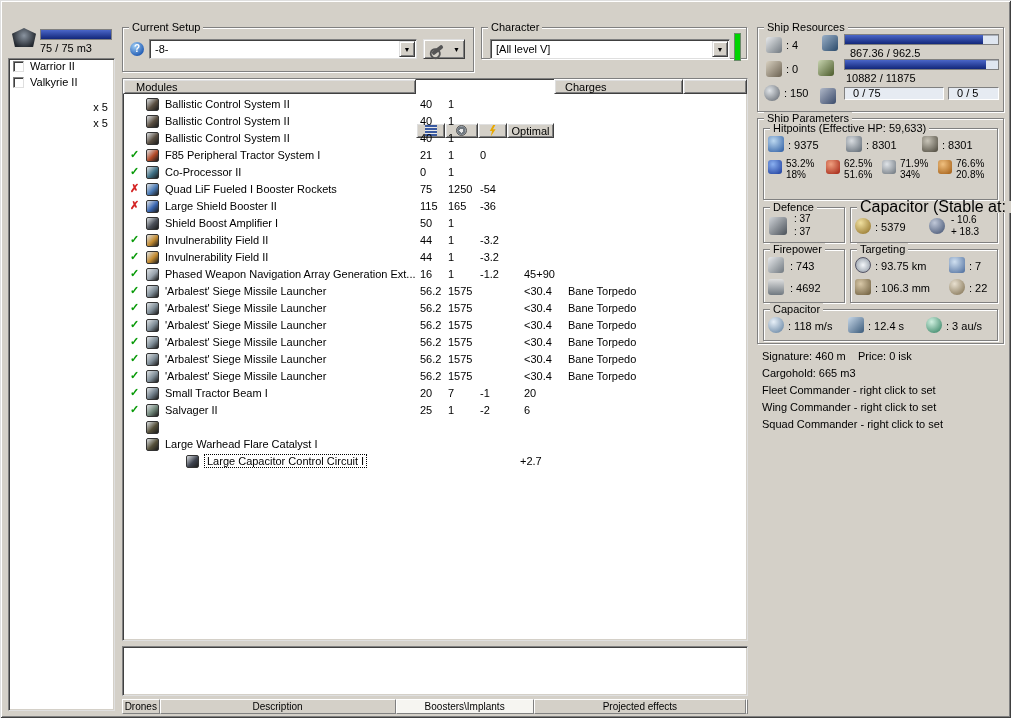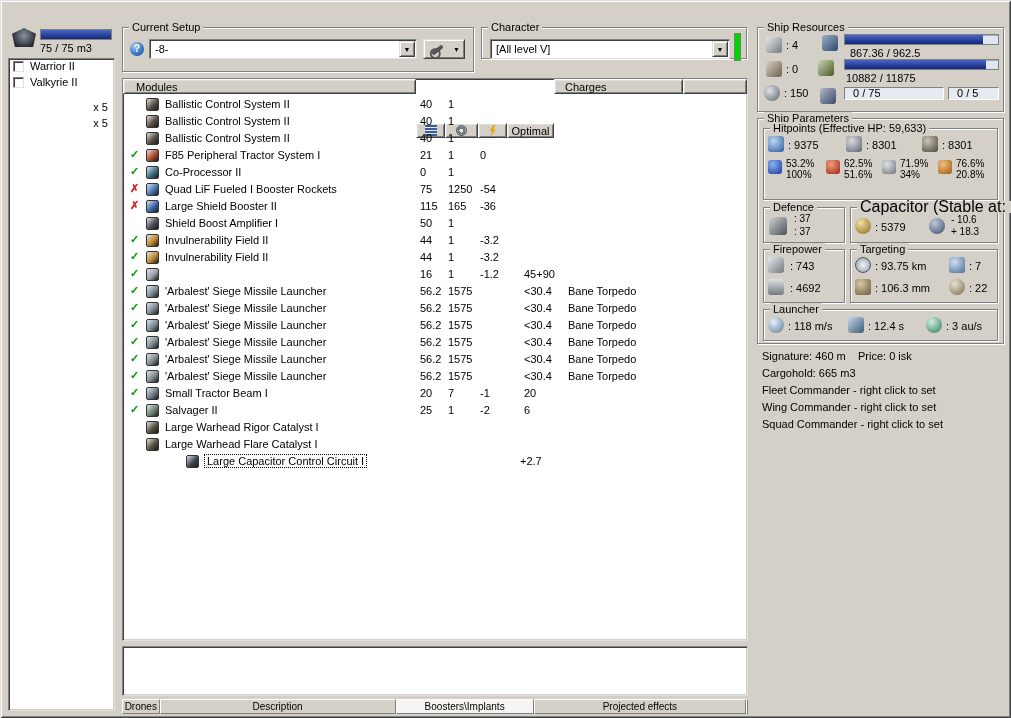--- a/index.html
+++ b/index.html
@@ -252,20 +252,21 @@
           <span class="mst ok">✓</span>
           <span class="mico" style="background: linear-gradient(135deg, rgb(223, 227, 230) 0%, rgb(194, 138, 48) 55%, rgb(28, 28, 28) 100%);"></span>
           <span class="mname">Invulnerability Field II</span>
           <span class="mv va">44</span>
           <span class="mv vb">1</span>
           <span class="mv vc">-3.2</span>
         </div>
         <div class="mrow" style="top: 187px;">
           <span class="mst ok">✓</span>
           <span class="mico" style="background: linear-gradient(135deg, rgb(223, 227, 230) 0%, rgb(152, 162, 172) 55%, rgb(28, 28, 28) 100%);"></span>
+          <span class="mname">Phased Weapon Navigation Array Generation Ext...</span>
           <span class="mv va">16</span>
           <span class="mv vb">1</span>
           <span class="mv vc">-1.2</span>
           <span class="mv vopt">45+90</span>
         </div>
         <div class="mrow" style="top: 204px;">
           <span class="mst ok">✓</span>
           <span class="mico" style="background: linear-gradient(135deg, rgb(223, 227, 230) 0%, rgb(126, 140, 150) 55%, rgb(28, 28, 28) 100%);"></span>
           <span class="mname">'Arbalest' Siege Missile Launcher</span>
           <span class="mv va">56.2</span>
@@ -331,21 +332,20 @@
           <span class="mst ok">✓</span>
           <span class="mico" style="background: linear-gradient(135deg, rgb(223, 227, 230) 0%, rgb(111, 133, 120) 55%, rgb(28, 28, 28) 100%);"></span>
           <span class="mname">Salvager II</span>
           <span class="mv va">25</span>
           <span class="mv vb">1</span>
           <span class="mv vc">-2</span>
           <span class="mv vopt">6</span>
         </div>
         <div class="mrow" style="top: 340px;">
           <span class="mico" style="background: linear-gradient(135deg, rgb(223, 227, 230) 0%, rgb(85, 80, 58) 55%, rgb(28, 28, 28) 100%);"></span>
-          <span class="mname">Large Warhead Rigor Catalyst I</span>
         </div>
         <div class="mrow" style="top: 357px;">
           <span class="mico" style="background: linear-gradient(135deg, rgb(223, 227, 230) 0%, rgb(85, 80, 58) 55%, rgb(28, 28, 28) 100%);"></span>
           <span class="mname">Large Warhead Flare Catalyst I</span>
         </div>
         <div class="mrow" style="top: 374px; margin-left: 40px;">
           <span class="mico" style="background: linear-gradient(135deg, rgb(223, 227, 230) 0%, rgb(63, 68, 80) 55%, rgb(28, 28, 28) 100%);"></span>
           <span class="mname sel">Large Capacitor Control Circuit I</span>
           <span class="mv vc">+2.7</span>
         </div>
@@ -391,21 +391,21 @@
       <span class="legend">Hitpoints (Effective HP: 59,633)</span>
       <span class="sic i-shield" style="left:4px;top:7px"></span>
       <span class="stxt" style="left:24px;top:10px">: 9375</span>
       <span class="sic i-armor" style="left:82px;top:7px"></span>
       <span class="stxt" style="left:102px;top:10px">: 8301</span>
       <span class="sic i-structure" style="left:158px;top:7px"></span>
       <span class="stxt" style="left:178px;top:10px">: 8301</span>
       <div class="rcell" style="left:4px">
         <span class="sic ric i-em"></span>
         <span class="rv1">53.2%</span>
-        <span class="rv2">100%</span>
+        <span class="rv2">18%</span>
       </div>
       <div class="rcell" style="left:62px">
         <span class="sic ric i-thermal"></span>
         <span class="rv1">62.5%</span>
         <span class="rv2">51.6%</span>
       </div>
       <div class="rcell" style="left:118px">
         <span class="sic ric i-kinetic"></span>
         <span class="rv1">71.9%</span>
         <span class="rv2">34%</span>
@@ -447,21 +447,21 @@
       <span class="stxt" style="left:24px;top:10px">: 93.75 km</span>
       <span class="sic i-maxtargets" style="left:98px;top:7px"></span>
       <span class="stxt" style="left:118px;top:10px">: 7</span>
       <span class="sic i-scanres" style="left:4px;top:29px"></span>
       <span class="stxt" style="left:24px;top:32px">: 106.3 mm</span>
       <span class="sic i-sensor" style="left:98px;top:29px"></span>
       <span class="stxt" style="left:118px;top:32px">: 22</span>
     </div>
 
     <div class="group" style="left:5px;top:190px;width:235px;height:32px">
-      <span class="legend">Launcher</span>
+      <span class="legend">Capacitor</span>
       <span class="sic i-speed" style="left:4px;top:7px"></span>
       <span class="stxt" style="left:24px;top:10px">: 118 m/s</span>
       <span class="sic i-align" style="left:84px;top:7px"></span>
       <span class="stxt" style="left:104px;top:10px">: 12.4 s</span>
       <span class="sic i-warp" style="left:162px;top:7px"></span>
       <span class="stxt" style="left:182px;top:10px">: 3 au/s</span>
     </div>
   </div>
 
   <span class="stxt" style="left:762px;top:350px">Signature: 460 m</span>

